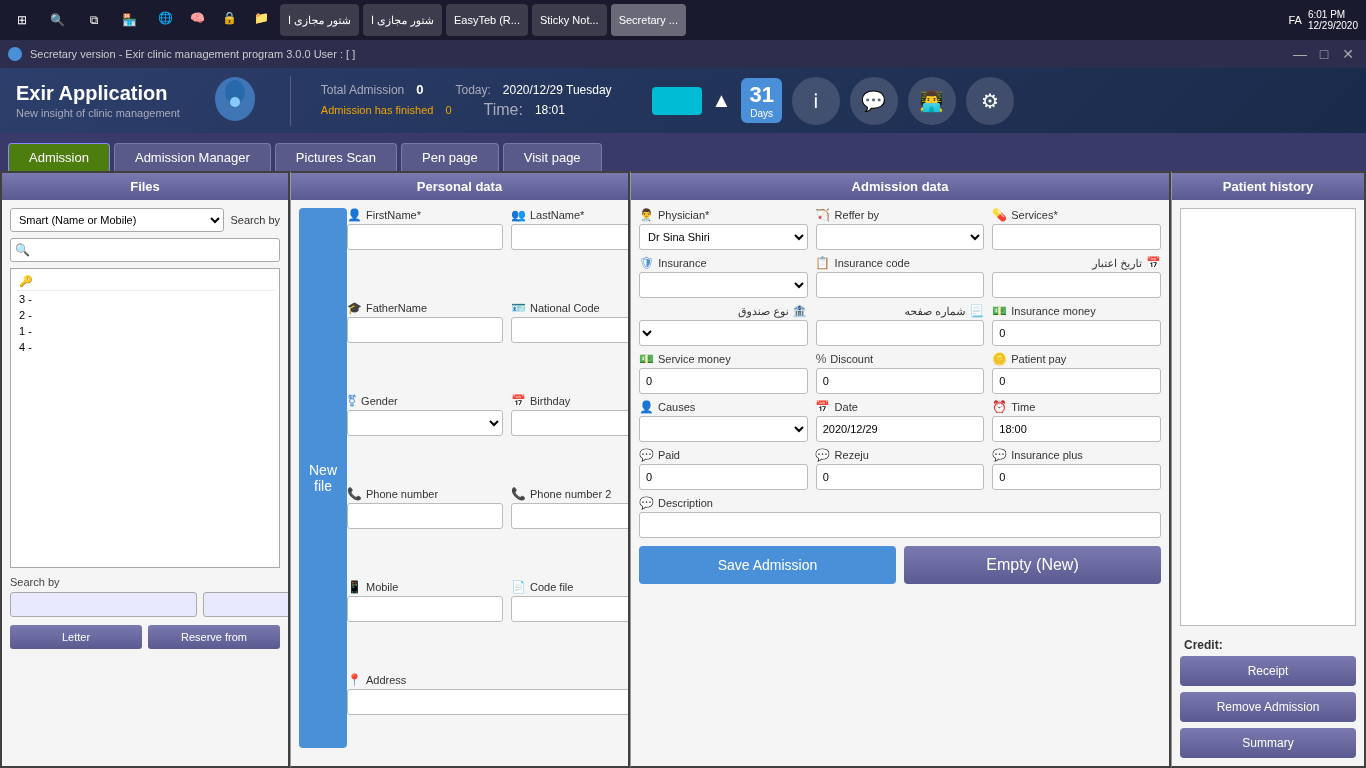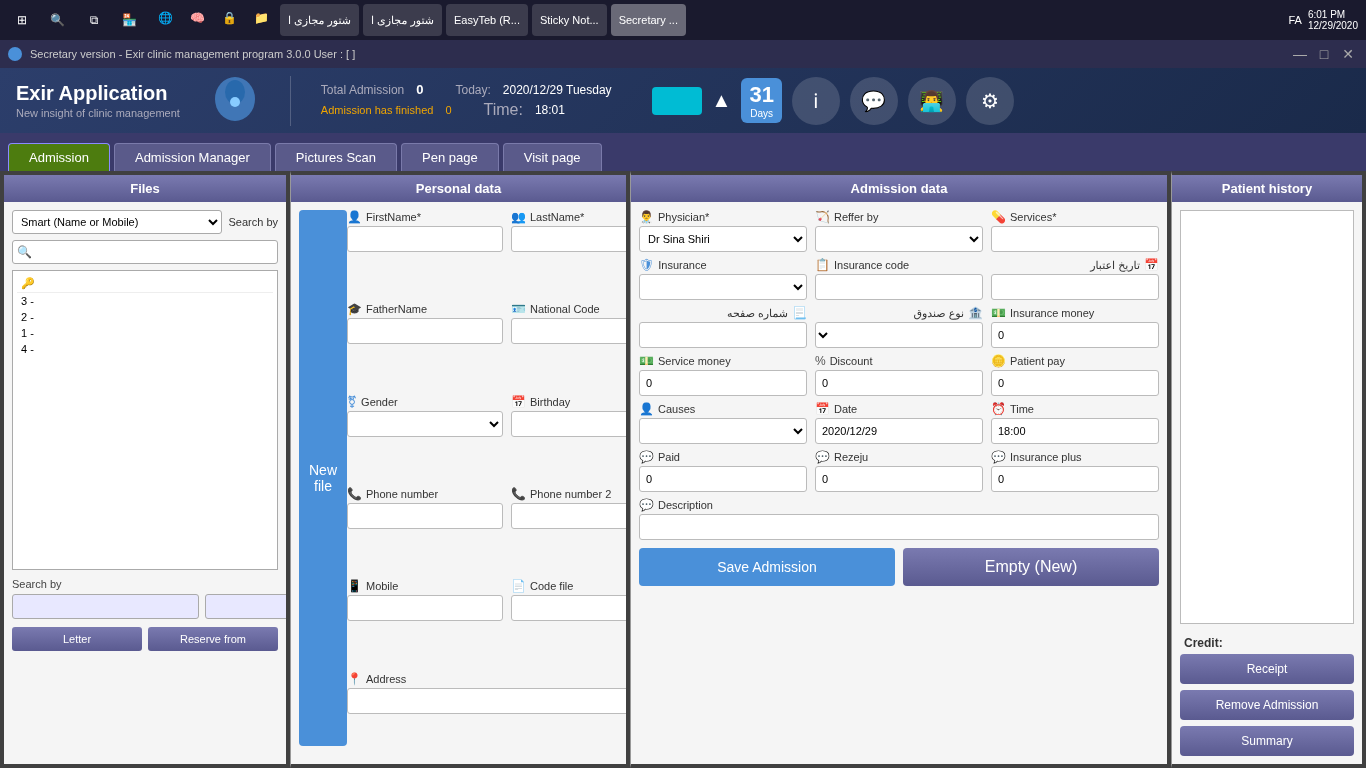--- a/index.html
+++ b/index.html
@@ -48,21 +48,21 @@
       padding: 6px 20px; background: #5a5a8a; color: white; cursor: pointer;
       border-radius: 4px 4px 0 0; margin-right: 4px; font-size: 13px; font-weight: 500;
       border: 1px solid #7a7aaa; border-bottom: none;
     }
     .nav-tab.active { background: #4d7c0f; border-color: #8a8aff; }
 
     
     #main { display: flex; height: calc(768px - 40px - 28px - 65px - 38px); background: #e8e8e8; }
 
     
-    .panel { border: 4px solid #404040; background: #f5f5f5; display: flex; flex-direction: column; }
+    .panel { border: 2px solid #404040; background: #f5f5f5; display: flex; flex-direction: column; }
     .panel-header {
       background: linear-gradient(180deg, #7a7ab0 0%, #5a5a90 100%);
       color: white; text-align: center; padding: 6px; font-size: 13px; font-weight: bold;
     }
     .panel-content { padding: 8px; flex: 1; overflow: hidden; }
 
     
     #files-panel { width: 290px; }
     .search-row { display: flex; align-items: center; gap: 6px; margin-bottom: 6px; }
     .search-dropdown {
@@ -457,33 +457,33 @@
             <span class="icon-date2 form-label-icon"></span>
             <span>تاریخ اعتبار</span>
           </div>
           <input class="adm-input adm-input-rtl" type="text" style="">
         </div>
       </div>
 
       <div class="adm-grid" style="margin-bottom:6px;">
         <div class="adm-group">
           <div class="adm-label" style="direction:rtl;">
-            <span class="icon-page form-label-icon"></span>
-            <span>شماره صفحه</span>
-          </div>
-          <input class="adm-input adm-input-rtl" type="text" style="">
-        </div>
-        <div class="adm-group">
-          <div class="adm-label" style="direction:rtl;">
             <span class="icon-fund form-label-icon"></span>
             <span>نوع صندوق</span>
           </div>
           <select class="adm-select adm-input-rtl">
             <option value=""></option>
           </select>
+        </div>
+        <div class="adm-group">
+          <div class="adm-label" style="direction:rtl;">
+            <span class="icon-page form-label-icon"></span>
+            <span>شماره صفحه</span>
+          </div>
+          <input class="adm-input adm-input-rtl" type="text" style="">
         </div>
         <div class="adm-group">
           <div class="adm-label">
             <span class="icon-money form-label-icon"></span>
             <span>Insurance money</span>
           </div>
           <input class="adm-input" type="text" value="0" style="">
         </div>
       </div>
 

